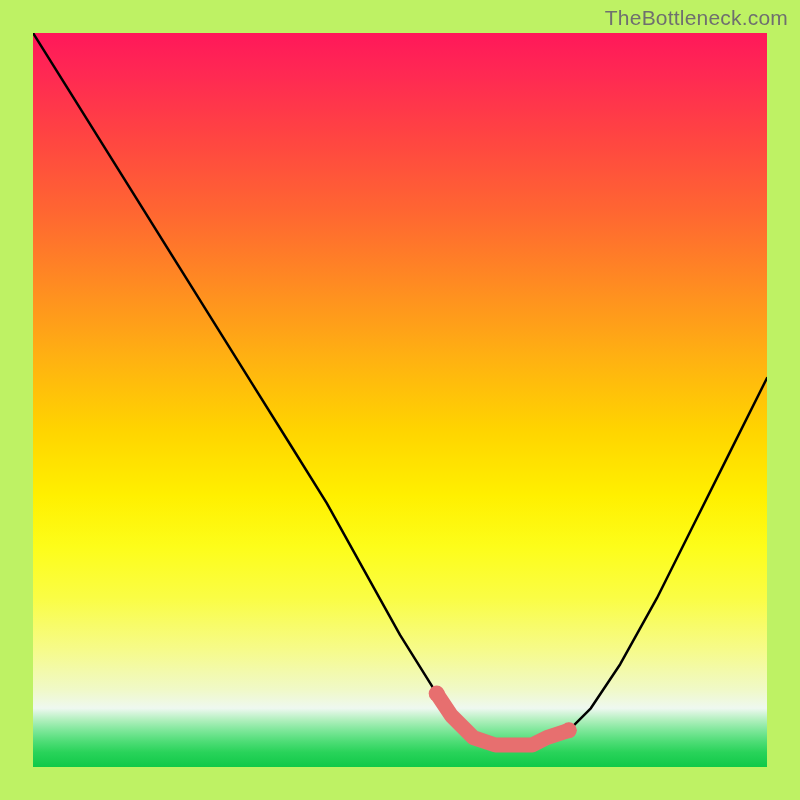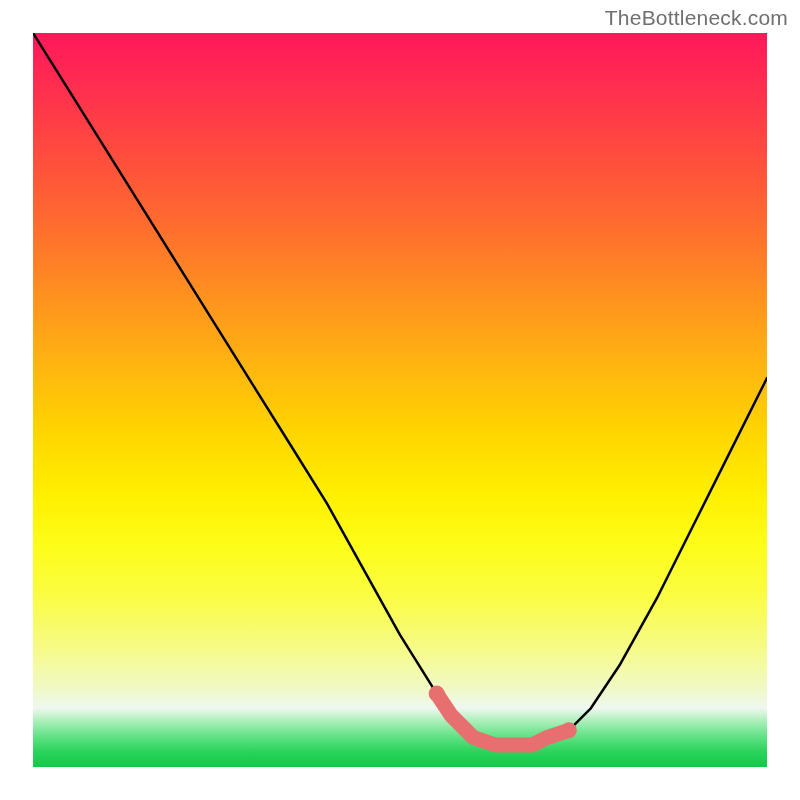--- a/index.html
+++ b/index.html
@@ -8,21 +8,21 @@
     width: 800px;
     height: 800px;
     background: #000;
     overflow: hidden;
     font-family: Arial, Helvetica, sans-serif;
   }
   .frame {
     position: relative;
     width: 800px;
     height: 800px;
-    background: #ffffff;
+    background: #bef264;
   }
   .plot-area {
     position: absolute;
     left: 33px;
     top: 33px;
     width: 734px;
     height: 734px;
     
     background: linear-gradient(to bottom,
       #ff185a 0%,

